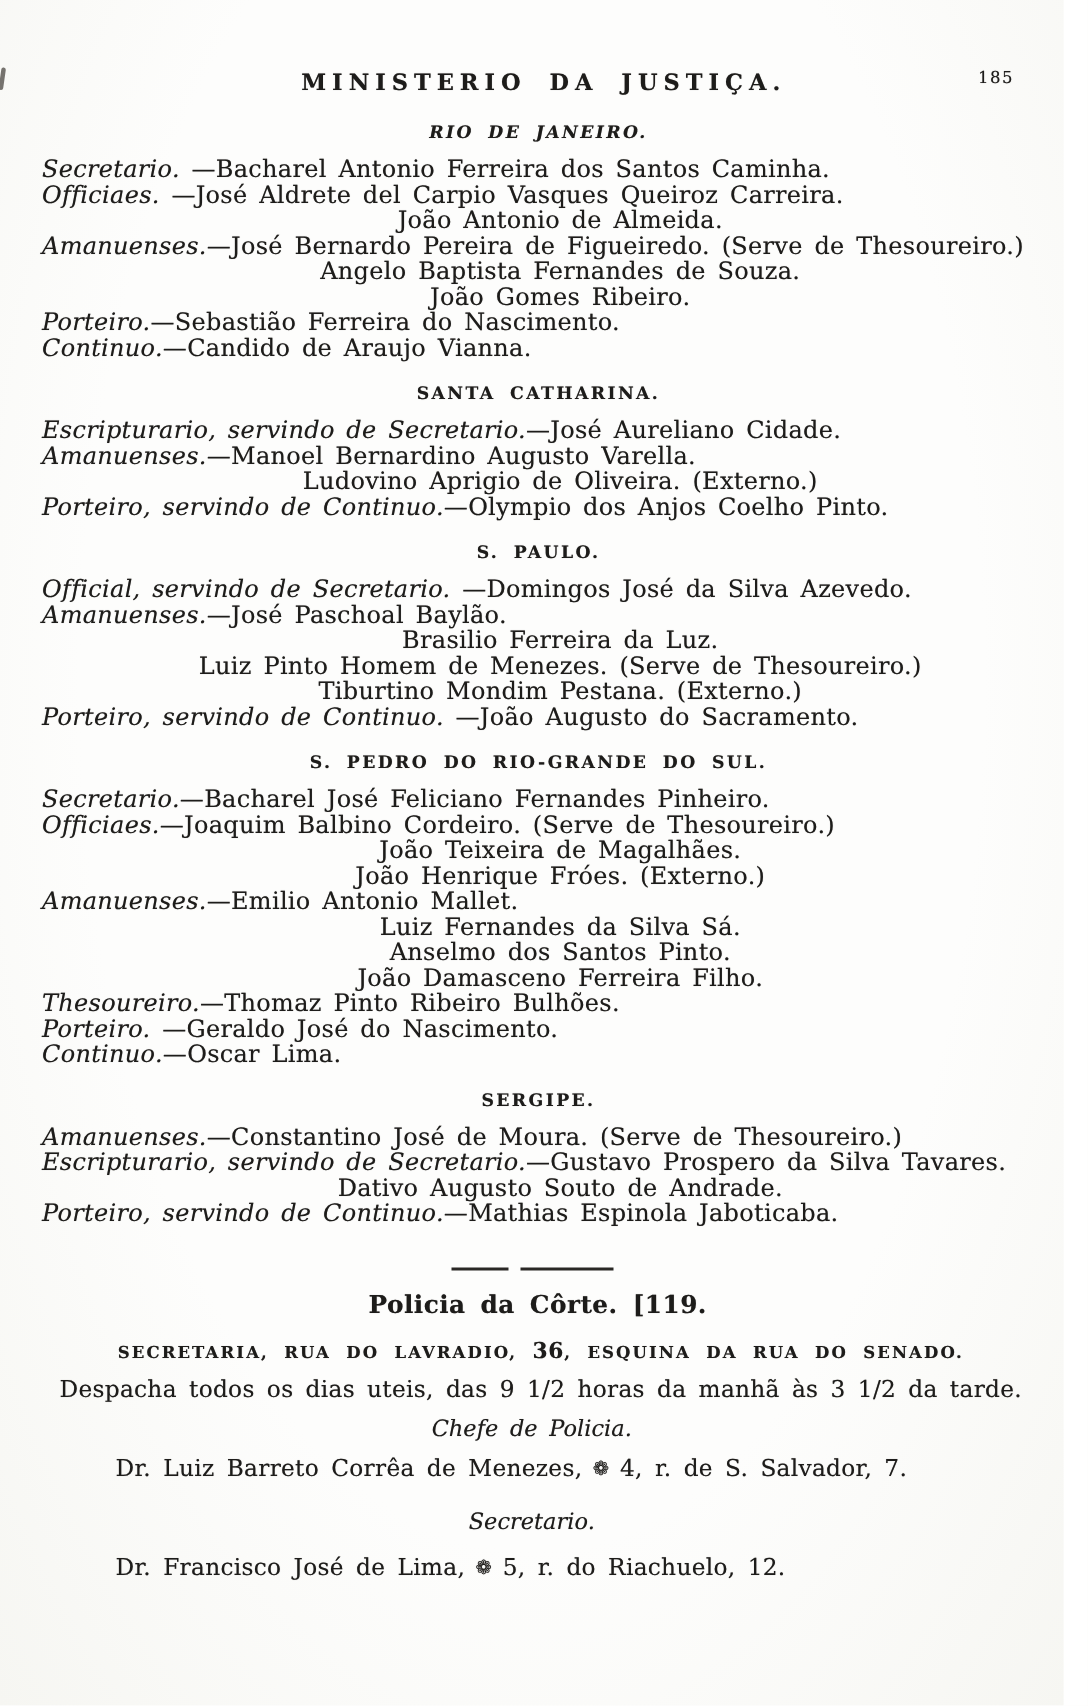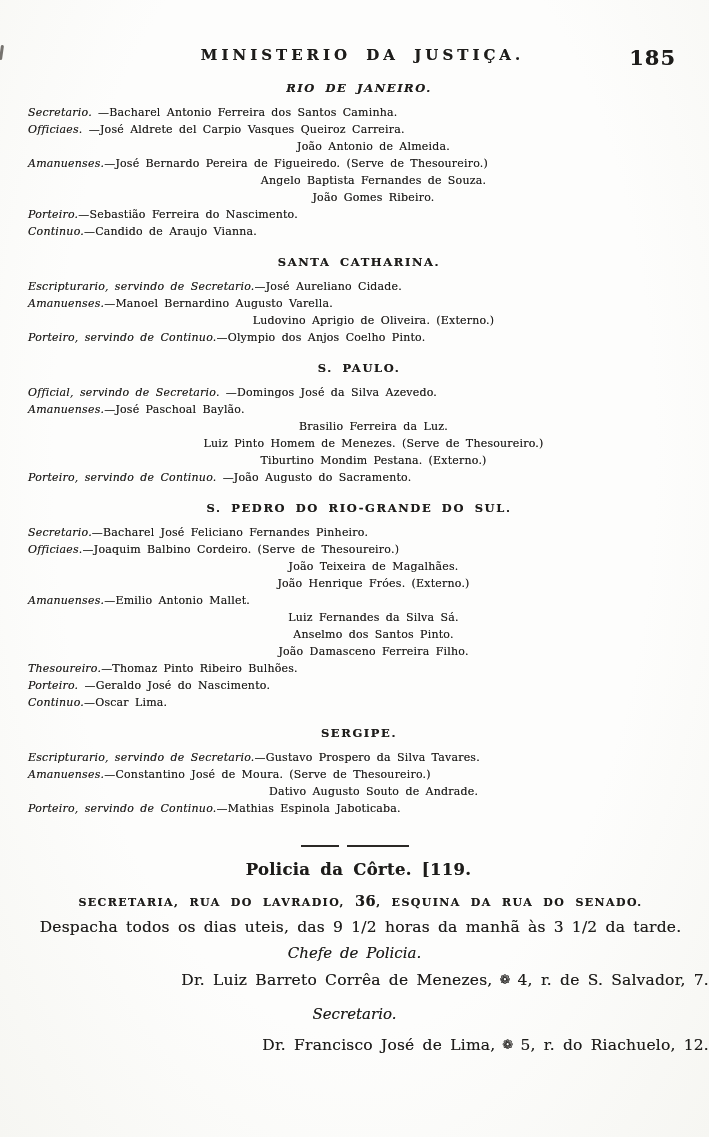--- a/index.html
+++ b/index.html
@@ -13,30 +13,30 @@
     overflow:hidden;
   }
   .ink{ text-shadow:0 0 0.45px rgba(25,22,20,0.55); }
   .header-row{ position:absolute; top:46px; left:0; right:0; height:20px; }
   .header-title{
     text-align:center; font-weight:bold; font-size:15px; letter-spacing:4px;
     word-spacing:6px; position:relative; left:8px;
   }
   .page-number{
     position:absolute; right:33px; top:-1px;
-    font-weight:bold; font-size:21px; letter-spacing:1px;
+    font-weight:normal; font-size:11px; letter-spacing:1px;
   }
   .content{ position:absolute; top:78px; left:28px; width:662px; }
   .section-heading{
     text-align:center; font-size:11.5px; font-weight:bold;
     letter-spacing:1.6px; word-spacing:4px;
     margin:15px 0 9px 0; line-height:14px;
   }
   .section:first-of-type .section-heading{ margin-top:3px;font-style:italic; }
-  .line{ line-height:17px; font-size:11px; letter-spacing:0.2px; word-spacing:2.5px; white-space:nowrap; }
+  .line{ line-height:17px; font-size:16px; letter-spacing:0.2px; word-spacing:2.5px; white-space:nowrap; }
   .line .role{ font-style:italic; }
   .line.indent{ padding-left:29px;text-align:center; }
   .divider{
     position:absolute; top:845px; left:0; right:0;
     display:flex; justify-content:center; gap:8px; align-items:center;
   }
   .divider .seg{ height:2px; background:#2a2825; display:block; }
   .divider .seg-a{ width:38px; }
   .divider .seg-b{ width:62px; }
   .policia{ position:absolute; top:860px; left:0; right:0; }
@@ -53,22 +53,22 @@
   .policia-hours{
     margin-top:8px; text-align:center; font-size:15.5px;
     word-spacing:3px; letter-spacing:0.2px; line-height:19px; position:relative; left:6px;
   }
   .role-heading{
     margin-top:7px; text-align:center; font-style:italic; font-size:15px;
     word-spacing:3px; line-height:18px;
   }
   .role-heading.secr{ margin-top:14px; }
   .officer-entry{
-    margin-top:8px; padding-left:55px; font-size:15.5px;
-    word-spacing:3px; letter-spacing:0.2px; line-height:20px; white-space:nowrap;text-align:right;
+    margin-top:8px; padding-left:77px; font-size:15.5px;
+    word-spacing:3px; letter-spacing:0.2px; line-height:20px; white-space:nowrap;
   }
   .officer-entry.second{ margin-top:12px; }
   .rosette{
     font-family:"DejaVu Sans","Liberation Sans",sans-serif;
     font-size:13px; margin:0 7px; position:relative; top:-1px;
   }
   .scan-artifact{
     position:absolute; left:0px; top:45px; width:3px; height:15px;
     background:#55514c; border-radius:2px; transform:rotate(8deg); opacity:0.8;
   }
@@ -127,22 +127,22 @@
       <div class="line indent ink"><span>Luiz Fernandes da Silva Sá.</span></div>
       <div class="line indent ink"><span>Anselmo dos Santos Pinto.</span></div>
       <div class="line indent ink"><span>João Damasceno Ferreira Filho.</span></div>
       <div class="line ink"><span class="role">Thesoureiro.</span><span>—Thomaz Pinto Ribeiro Bulhões.</span></div>
       <div class="line ink"><span class="role">Porteiro.</span><span> —Geraldo José do Nascimento.</span></div>
       <div class="line ink"><span class="role">Continuo.</span><span>—Oscar Lima.</span></div>
     </div>
 
     <div class="section">
       <div class="section-heading ink">SERGIPE.</div>
+      <div class="line ink"><span class="role">Amanuenses.</span><span>—Constantino José de Moura. (Serve de Thesoureiro.)</span></div>
       <div class="line ink"><span class="role">Escripturario, servindo de Secretario.</span><span>—Gustavo Prospero da Silva Tavares.</span></div>
-      <div class="line ink"><span class="role">Amanuenses.</span><span>—Constantino José de Moura. (Serve de Thesoureiro.)</span></div>
       <div class="line indent ink"><span>Dativo Augusto Souto de Andrade.</span></div>
       <div class="line ink"><span class="role">Porteiro, servindo de Continuo.</span><span>—Mathias Espinola Jaboticaba.</span></div>
     </div>
 
   </div>
 
   <div class="divider">
     <span class="seg seg-a"></span>
     <span class="seg seg-b"></span>
   </div>

